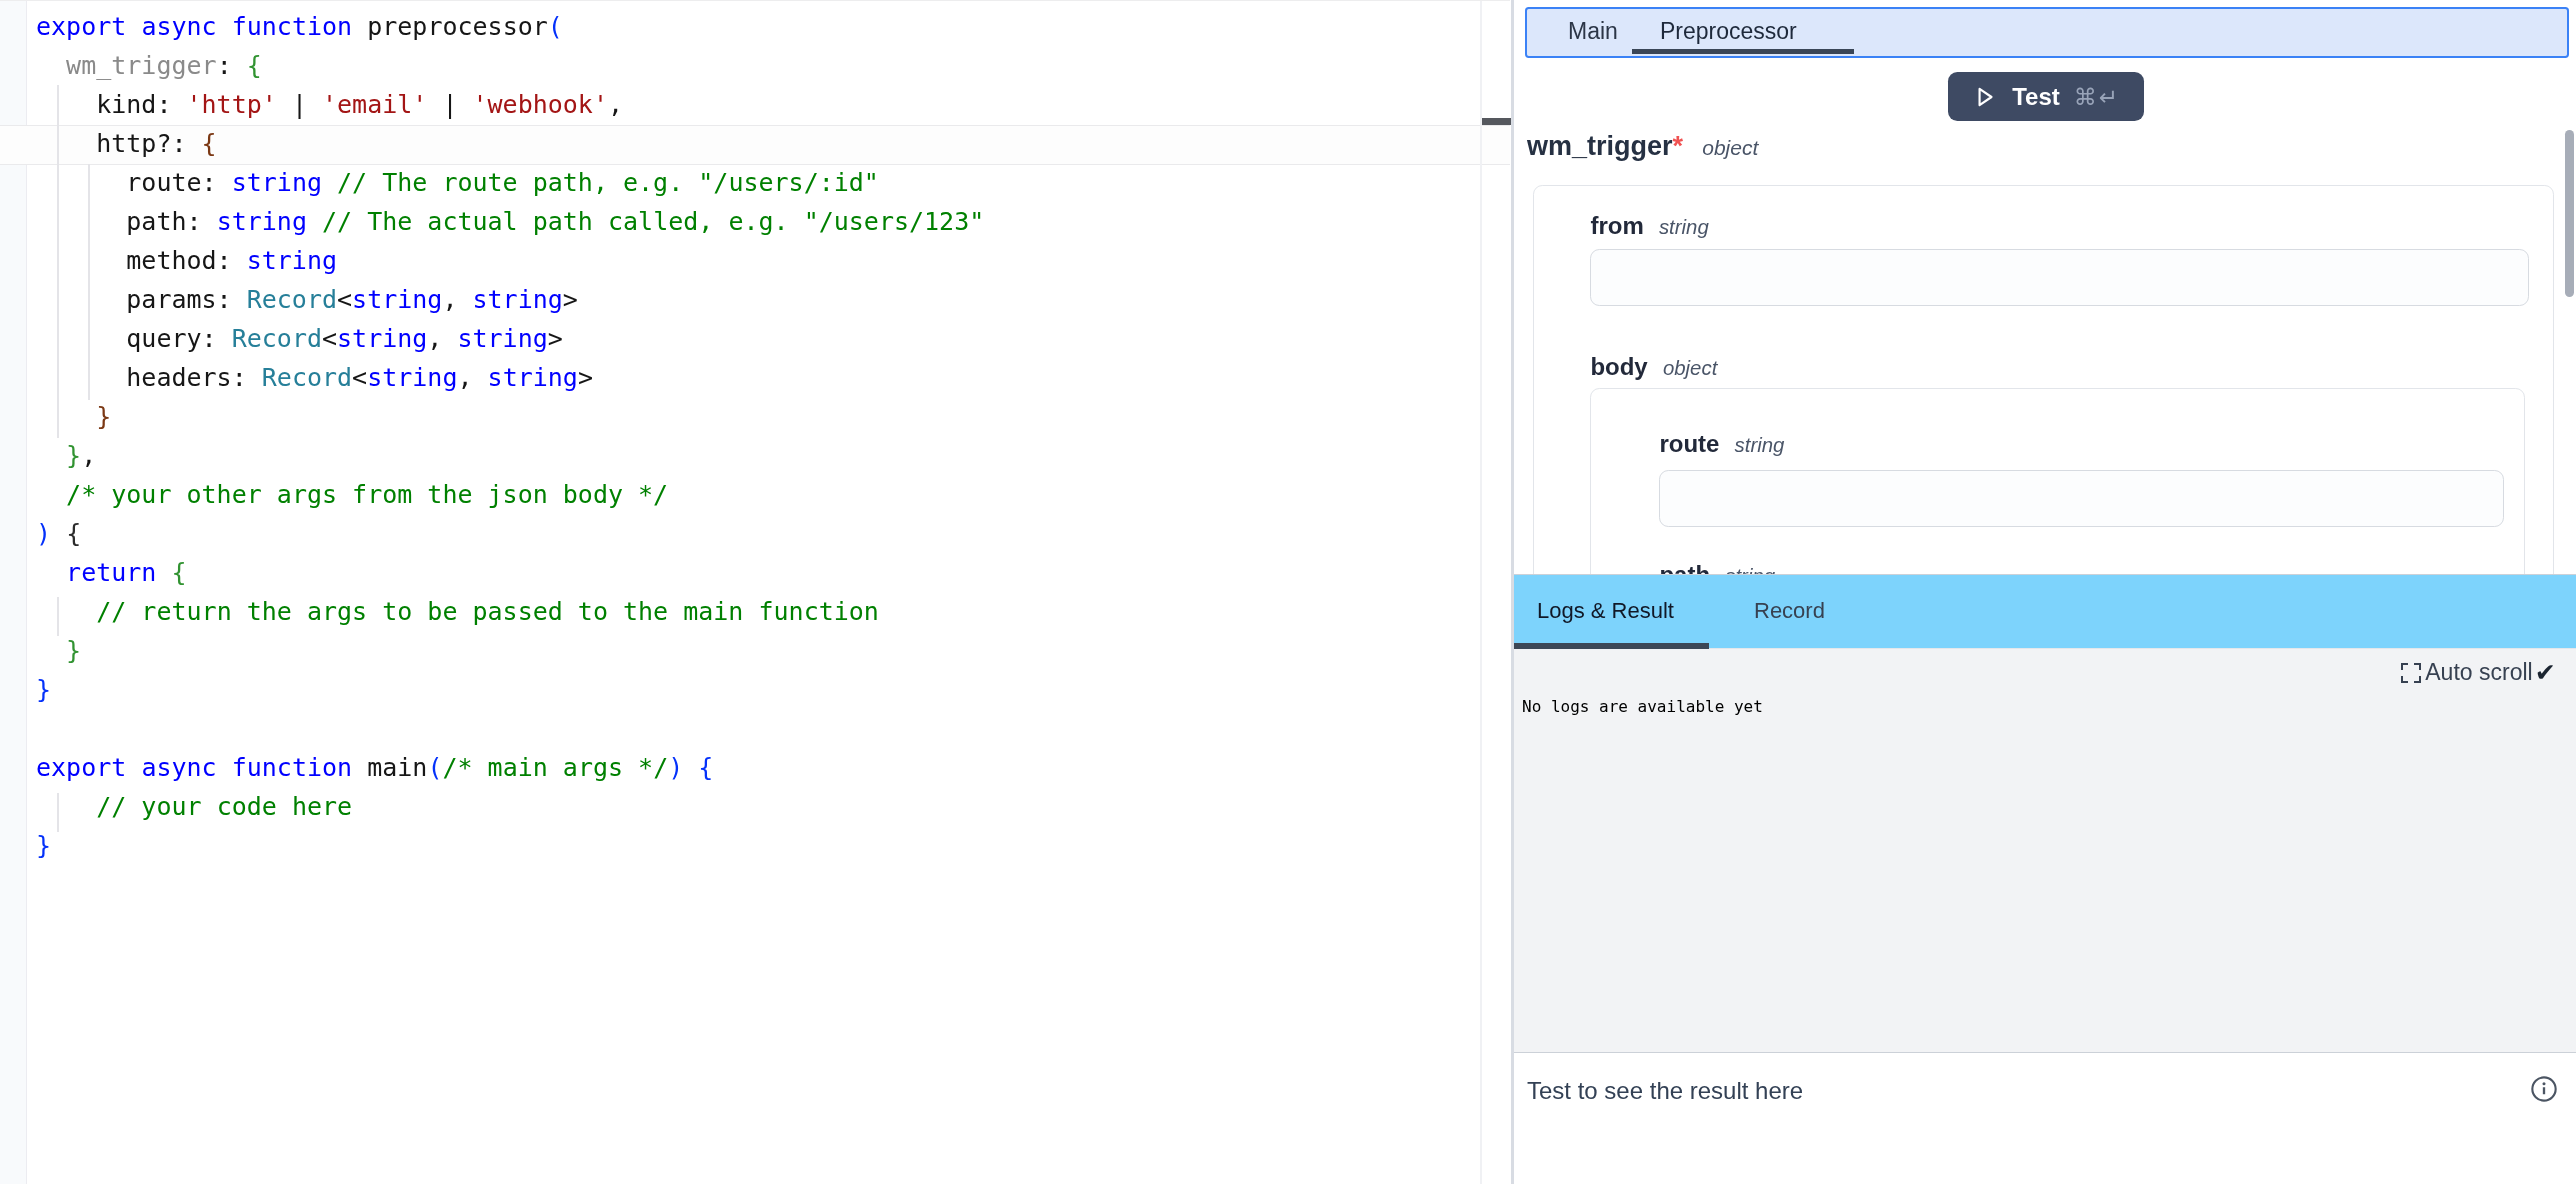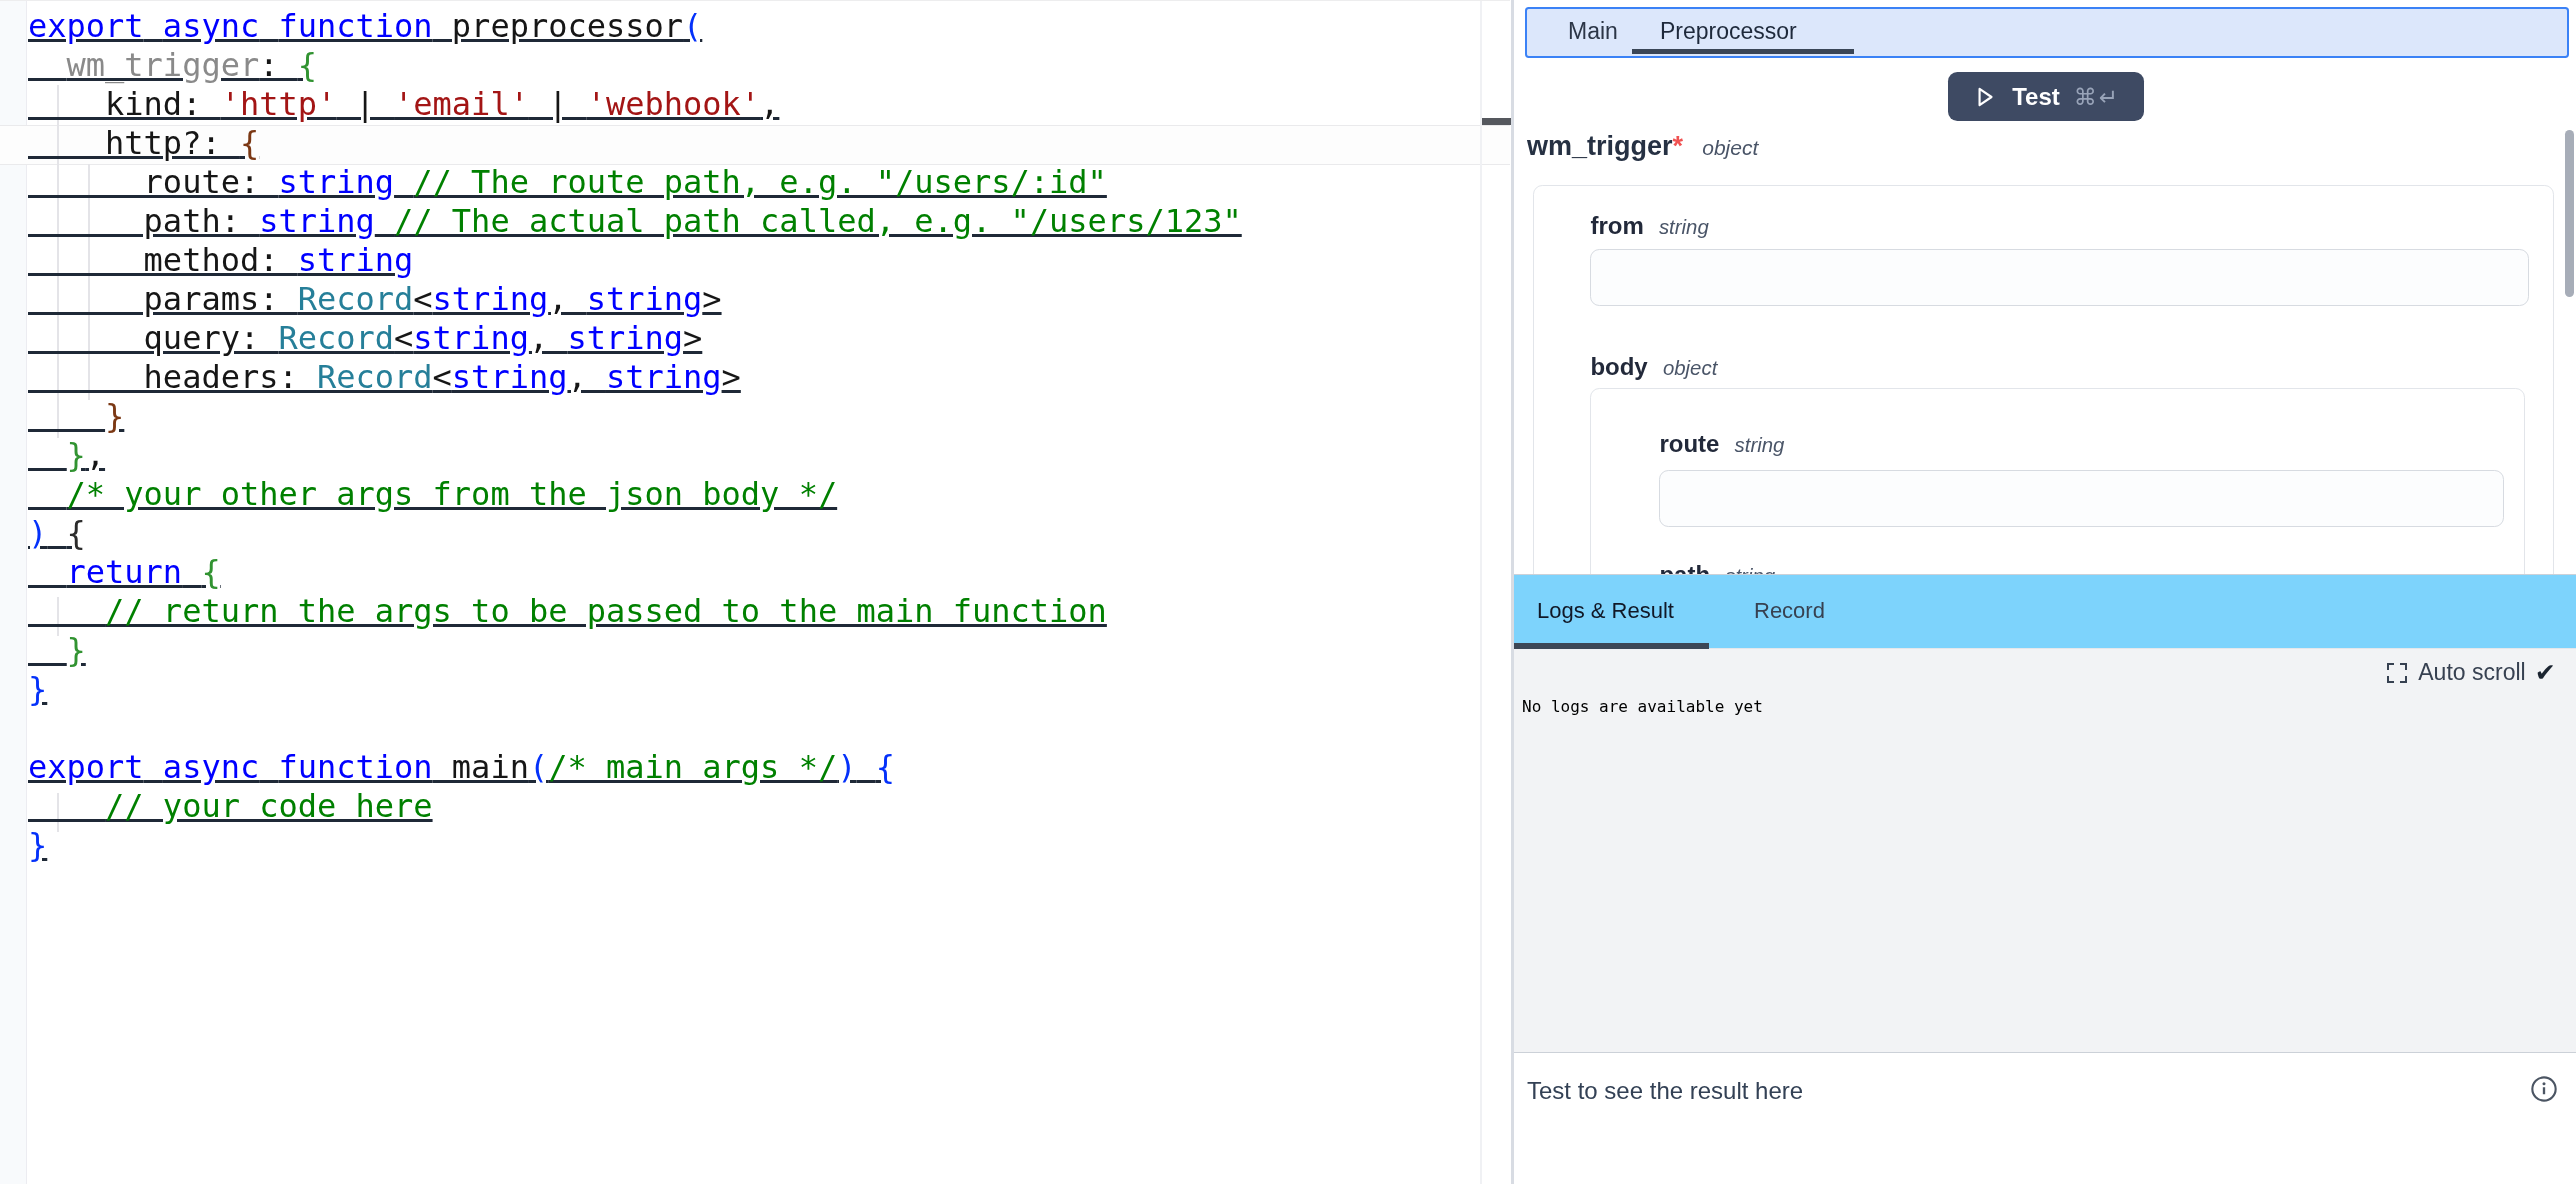--- a/index.html
+++ b/index.html
@@ -6,22 +6,22 @@
   body{width:2576px;height:1184px;overflow:hidden;background:#ffffff;
        font-family:"Liberation Sans",sans-serif;color:#1f2937;}
   .app{position:relative;width:2576px;height:1184px;}
 
   
   .editor{position:absolute;left:0;top:0;width:1510px;height:1184px;background:#ffffff;border-top:1.9px solid #ededee;}
   .gutter{position:absolute;left:0;top:0;width:26px;height:1184px;background:#f8fafc;border-right:0.9px solid #ececf1;}
   .cur-line{position:absolute;left:0;width:1510px;height:40px;background:#fdfdfd;
             border-top:1.9px solid #eaeaec;border-bottom:1.9px solid #eaeaec;box-sizing:border-box;}
   .guide{position:absolute;width:1.9px;background:#e4e4e8;}
-  .code{position:absolute;left:28px;top:5.6px;font-family:"DejaVu Sans Mono",monospace;
-        font-size:32px;line-height:39px;white-space:pre;text-decoration:underline;}
+  .code{position:absolute;left:36px;top:5.6px;font-family:"DejaVu Sans Mono",monospace;
+        font-size:25px;line-height:39px;white-space:pre;}
   .cl{height:39px;}
   .kw{color:#0000ff}.pl{color:#161616}.pm{color:#8a8a8a}.st{color:#a31515}
   .cm{color:#008000}.ty{color:#267f99}.b1{color:#0431fa}.b2{color:#319331}
   .b3{color:#7b3814}.fn{color:#2b2b2b}
   .overview-line{position:absolute;left:1480px;top:0;width:1.9px;height:1184px;background:#f0f1f4;}
   .cursor-mark{position:absolute;left:1482px;top:117px;width:29px;height:7.4px;background:#55585e;}
 
   
   .divider{position:absolute;left:1511px;top:0;width:2.8px;height:1184px;background:#d8dce3;}
 
@@ -64,21 +64,21 @@
 
   .logs-panel{position:absolute;left:0px;top:574px;width:1062px;height:611px;background:#ffffff;
               border-top:1.9px solid #ccd1d8;box-sizing:border-box;}
   .logs-tabs{position:absolute;left:0;top:0;width:1062px;height:74px;background:#7dd3fc;
              border-bottom:1.9px solid #e4e7eb;box-sizing:border-box;}
   .ltab{position:absolute;top:0;height:72px;line-height:72px;font-size:22px;color:#374151;}
   .ltab.lt-logs{left:23px;color:#111827;}
   .ltab.lt-history{left:240px;}
   .ltab-underline{position:absolute;left:0;top:68px;width:195px;height:5.6px;background:#3c4756;}
   .logs-body{position:absolute;left:0;top:74px;width:1062px;height:403px;background:#f2f3f5;}
-  .autoscroll{position:absolute;right:20.4px;top:9.3px;display:flex;align-items:center;gap:9px;cursor:pointer;}
+  .autoscroll{position:absolute;right:20.4px;top:9.3px;display:flex;align-items:center;gap:2px;cursor:pointer;}
   .autoscroll .as-label{font-size:23px;color:#374151;}
   .check{font-size:25px;color:#1b2430;font-family:"DejaVu Sans",sans-serif;}
   .no-logs{position:absolute;left:8px;top:48px;font-family:"DejaVu Sans Mono",monospace;
            font-size:16px;color:#000000;}
   .result{position:absolute;left:0;top:477px;width:1062px;height:133px;background:#ffffff;
           border-top:1.9px solid #ccd1d8;box-sizing:border-box;}
   .result-text{position:absolute;left:13px;top:24px;font-size:24px;color:#334155;}
   .info{position:absolute;right:18.5px;top:22px;}
 </style>
 </head>

